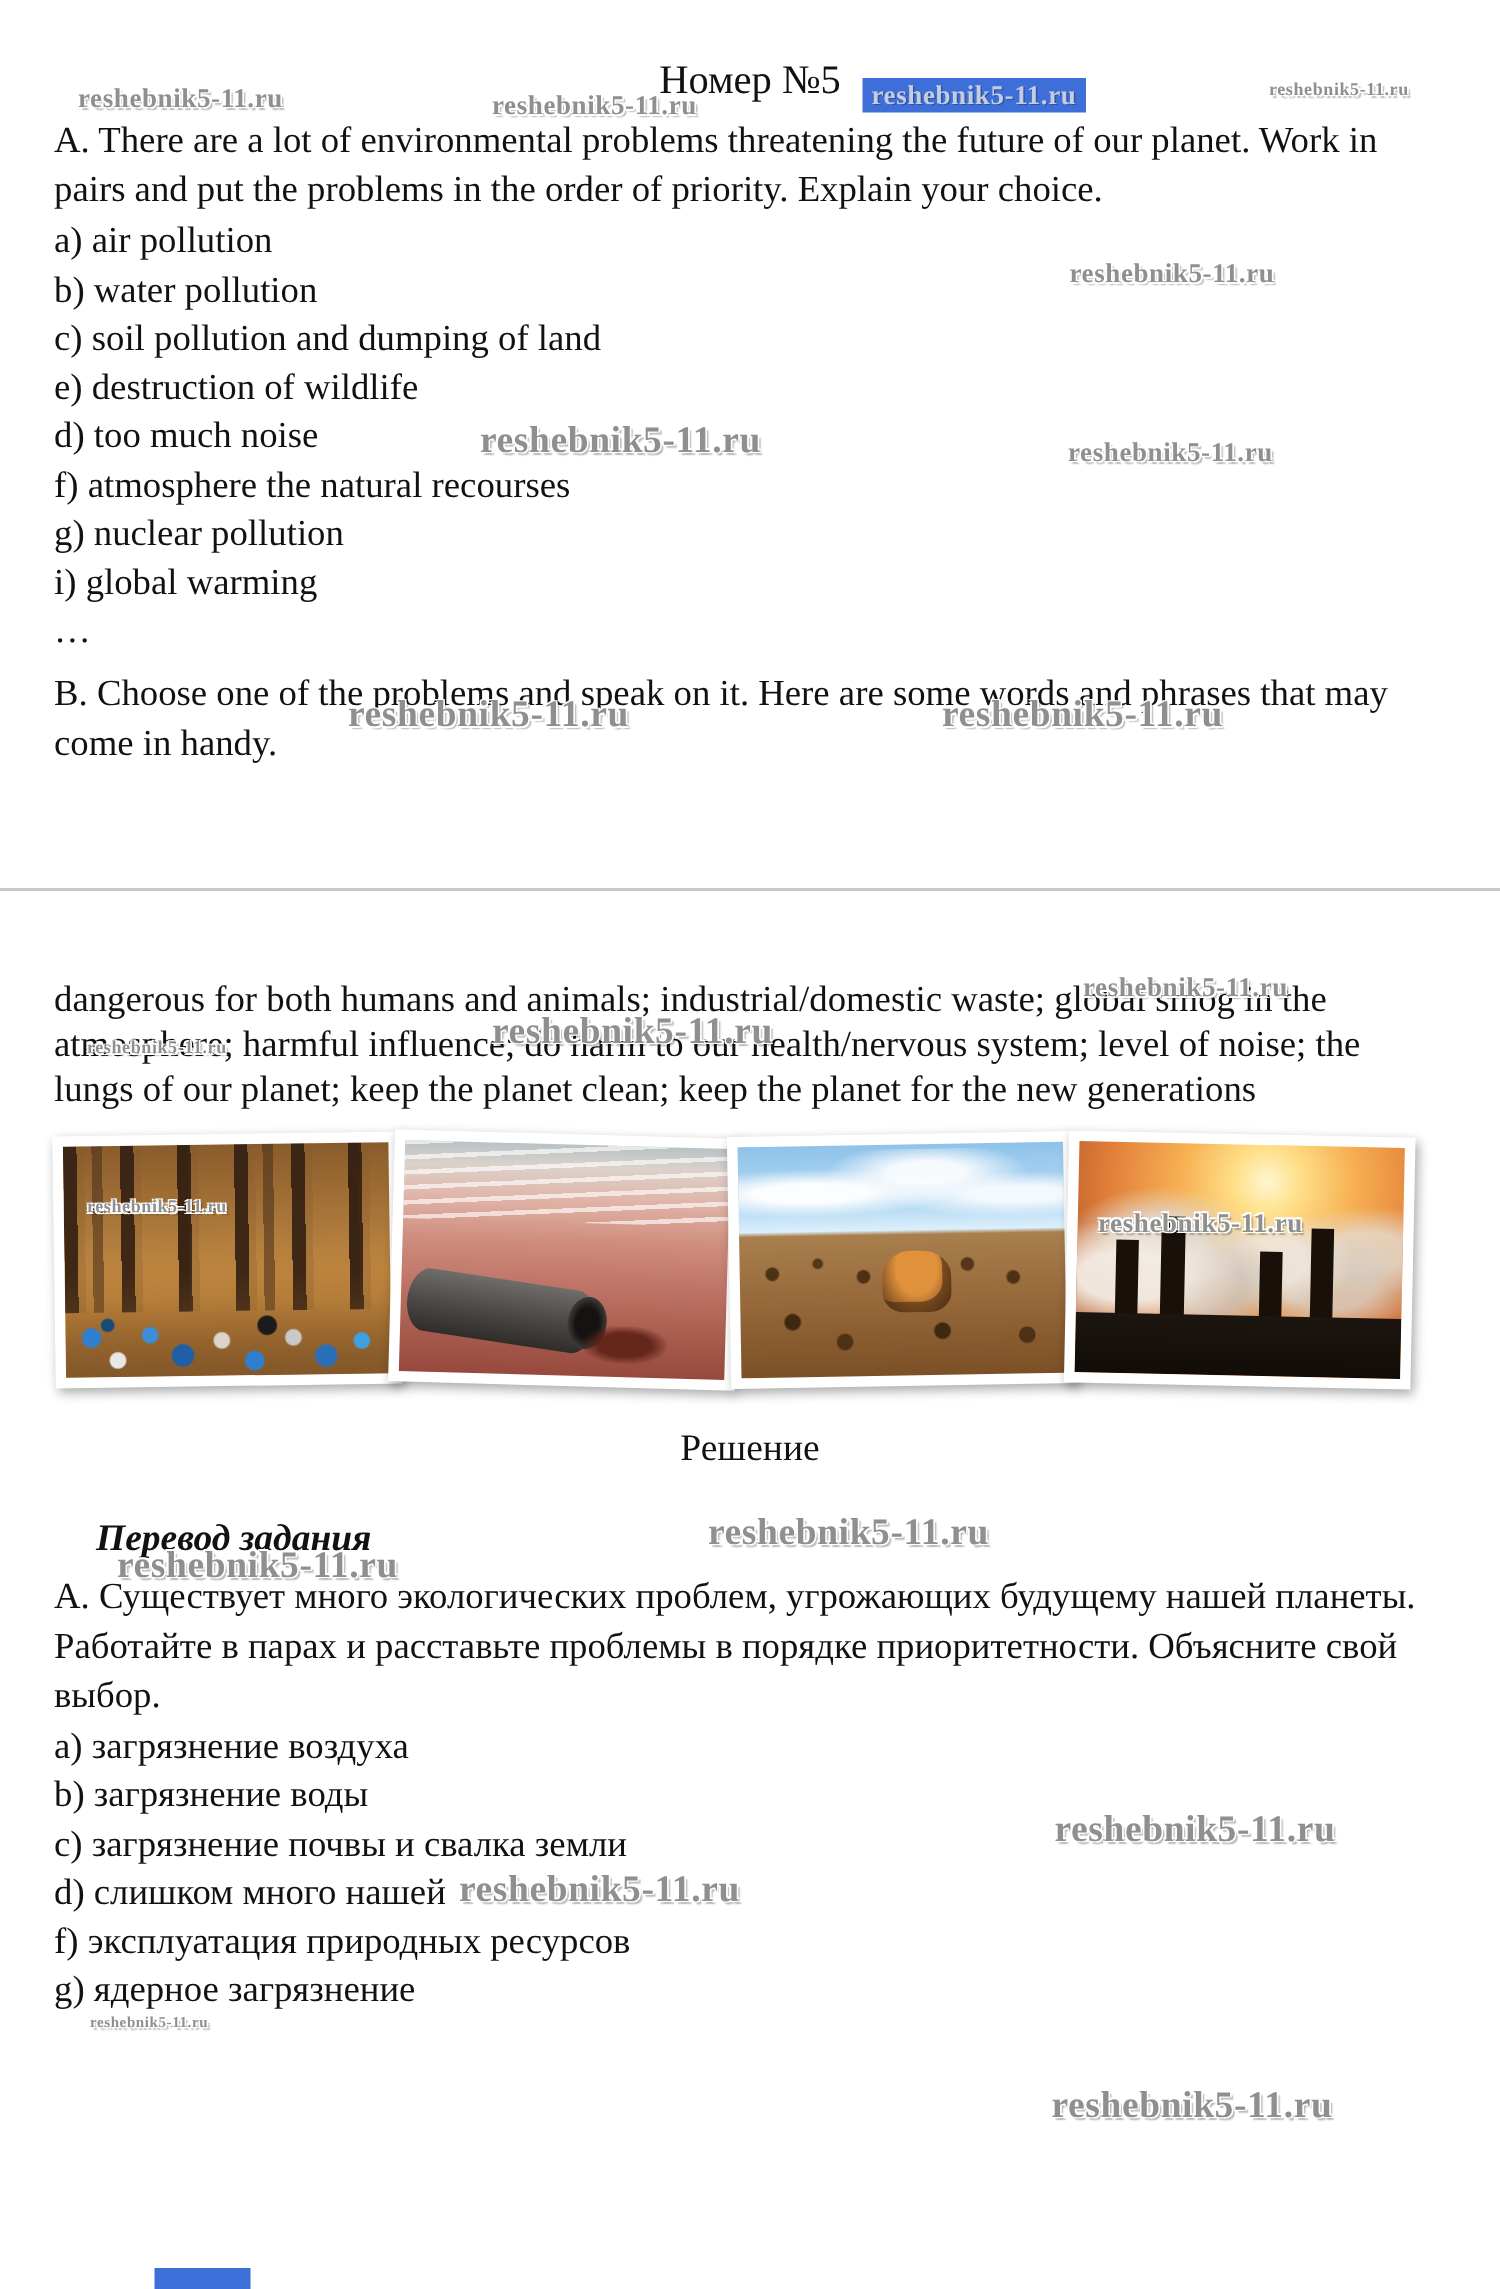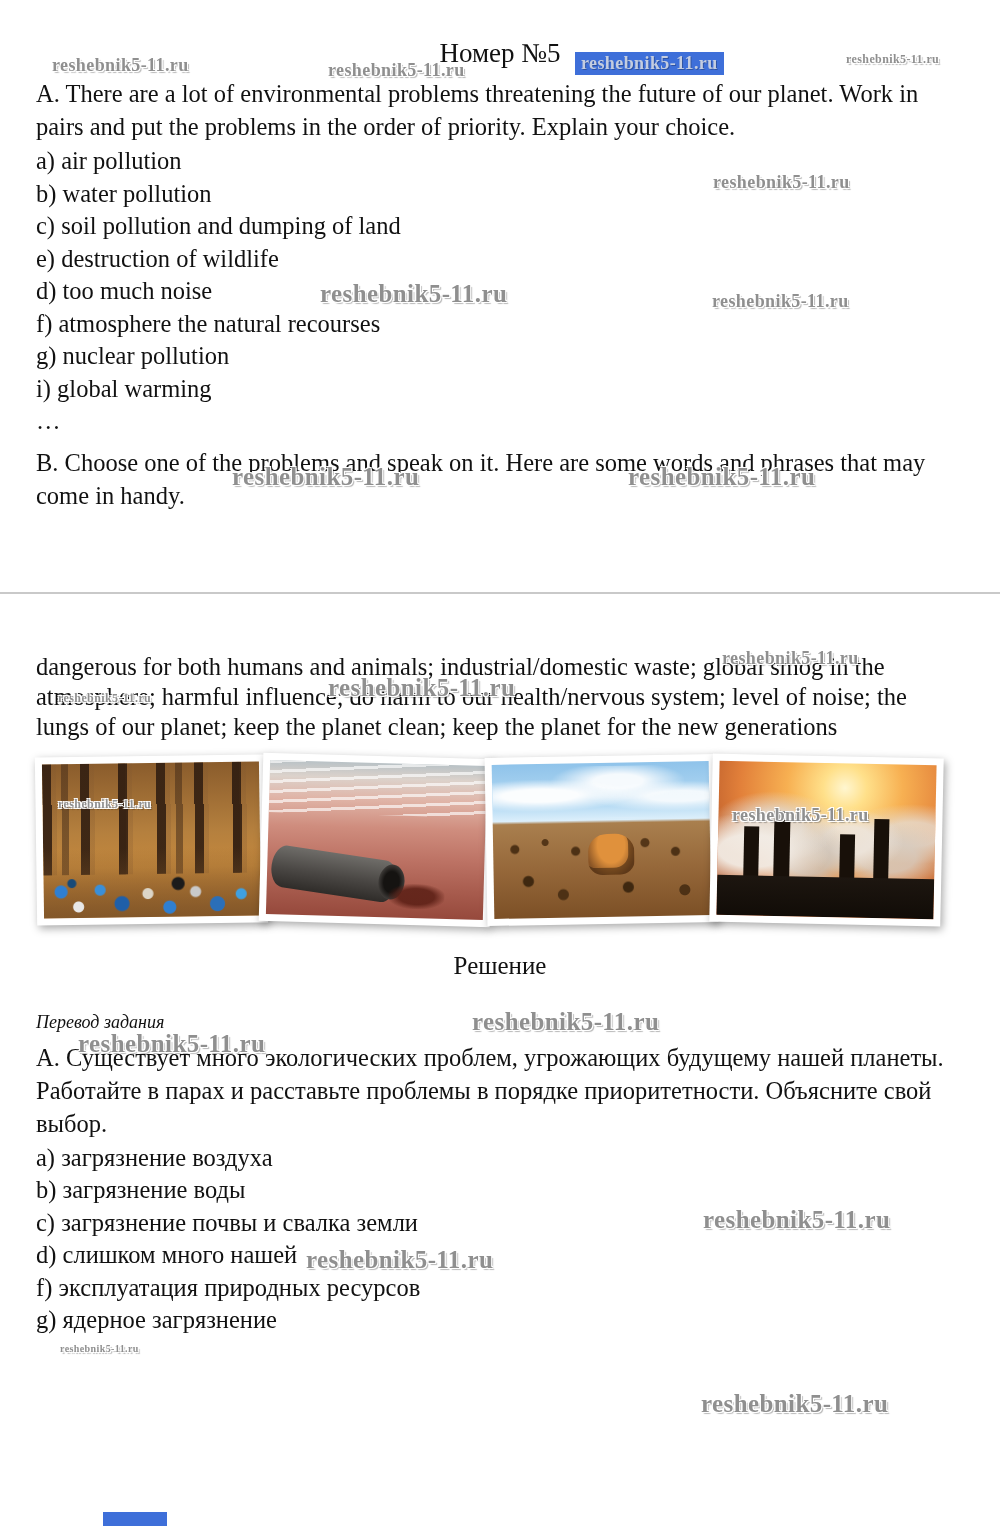--- a/index.html
+++ b/index.html
@@ -115,21 +115,21 @@
       radial-gradient(ellipse at 90% 45%, rgba(230,222,212,.8) 0 10%, transparent 25%); }
   .scene4 .factory { position:absolute; left:0; right:0; bottom:0; height:26%;
     background:linear-gradient(#1d1610,#110c07); }
   .scene4 .stack { position:absolute; background:#181009; width:7%; }
   .scene4 .stack.s1 { left:12%; bottom:24%; height:34%; }
   .scene4 .stack.s2 { left:26%; bottom:24%; height:44%; }
   .scene4 .stack.s3 { left:56%; bottom:24%; height:30%; }
   .scene4 .stack.s4 { left:72%; bottom:24%; height:40%; }
 
   .solution { text-align:center; font-size:25px; margin-top:28px; }
-  .translation-heading { font-size:18px; font-weight:normal; font-style:italic; margin-top:32px; }
+  .translation-heading { font-size:25px; font-weight:bold; font-style:italic; margin-top:32px;margin-left:28px; }
 </style>
 </head>
 <body>
 
 <span class="wm wm-md" style="left:52px;  top:55px;">reshebnik5-11.ru</span>
 <span class="wm wm-md" style="left:328px; top:60px;">reshebnik5-11.ru</span>
 <span class="wm wm-md wm-hl" style="left:575px; top:52px;">reshebnik5-11.ru</span>
 <span class="wm wm-xs" style="left:846px; top:52px;">reshebnik5-11.ru</span>
 <span class="wm wm-md" style="left:713px; top:172px;">reshebnik5-11.ru</span>
 <span class="wm wm-lg" style="left:320px; top:280px;">reshebnik5-11.ru</span>

